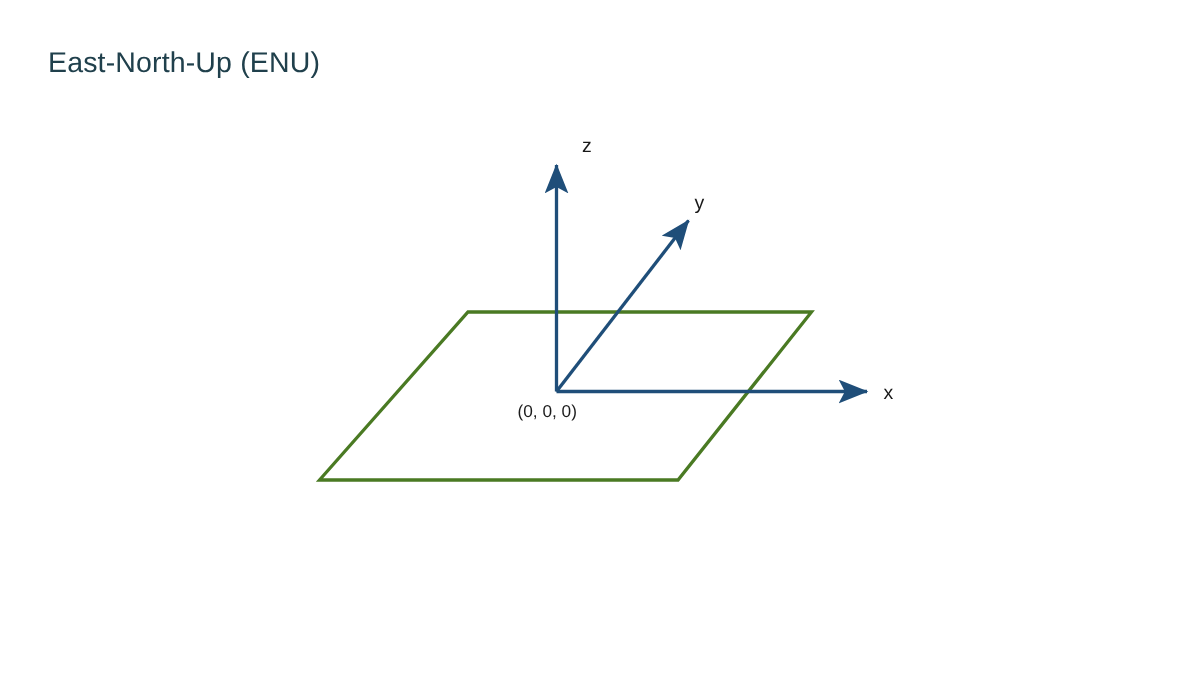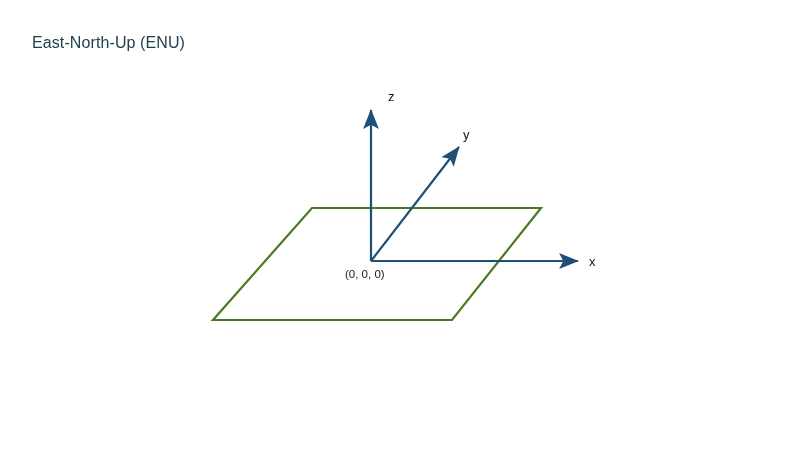--- a/index.html
+++ b/index.html
@@ -20,21 +20,21 @@
     left: 0;
     top: 0;
     width: 800px;
     height: 450px;
     background: #ffffff;
   }
   #slide-title {
     position: absolute;
     left: 32px;
     top: 26px;
-    font-size: 16px;
+    font-size: 19px;
     line-height: 34px;
     font-weight: 400;
     color: #20404c;
     letter-spacing: 0.1px;
     white-space: nowrap;
     font-family: "Liberation Sans", sans-serif;
   }
   #diagram {
     position: absolute;
     left: 0;

